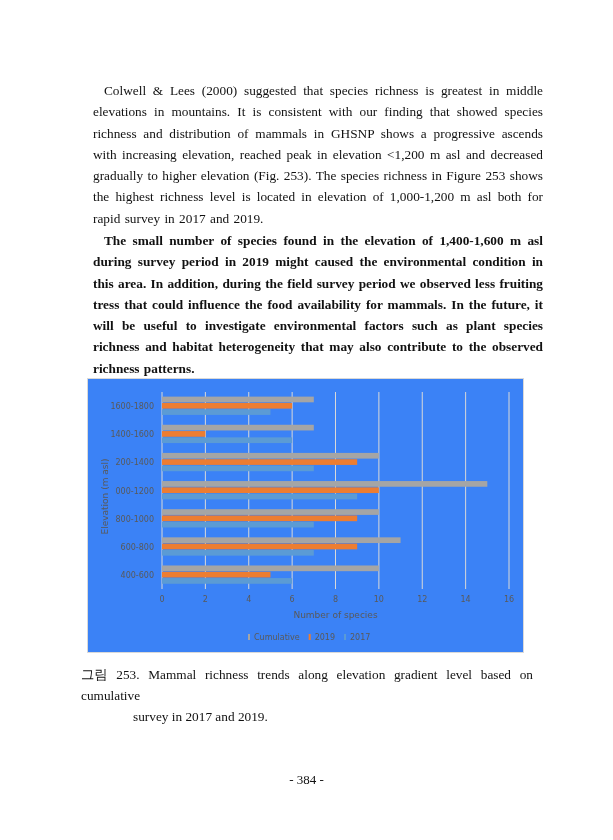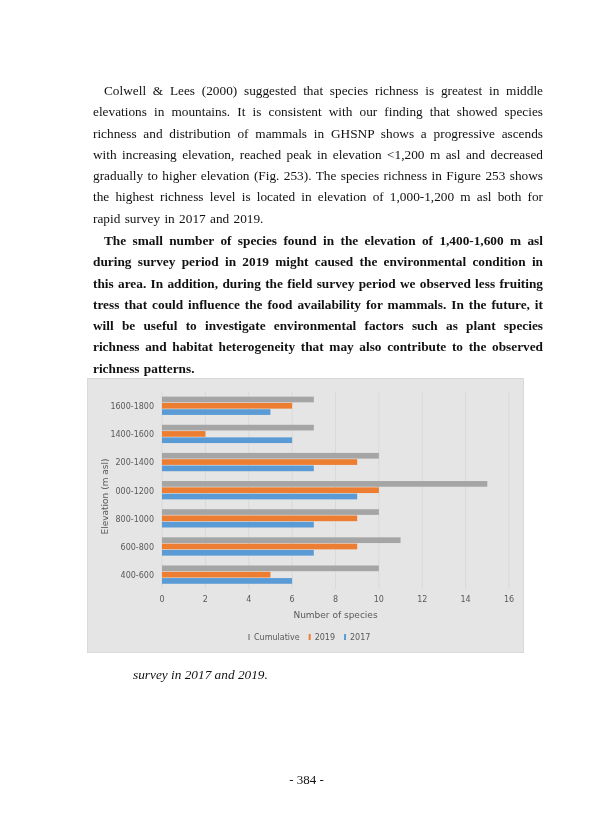--- a/index.html
+++ b/index.html
@@ -8,30 +8,30 @@
   .para {
     position: absolute; left: 81px; width: 450px;
     font-family: "Liberation Serif", serif; font-size: 13.3px; line-height: 21.3px;
     color: #111; text-align: justify; text-align-last: left; margin: 12px;
     text-indent: 11px; word-spacing: 1px;
   }
   #p1 { top: 68px; }
   #p2 { top: 218px; font-weight: bold; }
   .chart-frame {
     position: absolute; left: 87px; top: 378px; width: 437px; height: 275px;
-    border: 1px solid #d9d9d9; box-sizing: border-box; background: #e5e5e5;
+    border: 1px solid #d9d9d9; box-sizing: border-box; background: #3b82f6;
   }
   .chart-frame svg { position: absolute; left: 0; top: 0; }
   .caption {
     position: absolute; left: 81px; top: 664px; width: 452px;
     font-family: "Liberation Serif", serif; font-size: 13.3px; line-height: 21px; color: #111;
     margin: 0;
   }
   .caption .cap-line1 { display: block; text-align: justify; text-align-last: justify; }
-  .caption .cap-line2 { display: block; padding-left: 52px; font-style: italic; }
+  .caption .cap-line2 { display: block; padding-left: 52px; }
   .page-number {
     position: absolute; left: 0; width: 613px; top: 772px; text-align: center;
     font-family: "Liberation Serif", serif; font-size: 13px; color: #111;
   }
   .tick-label { font-family: "DejaVu Sans", sans-serif; font-size: 8px; fill: #595959; }
   .axis-title { font-family: "DejaVu Sans", sans-serif; font-size: 9px; fill: #595959; }
   .legend-text { font-family: "DejaVu Sans", sans-serif; font-size: 8px; fill: #595959; }
 </style>
 </head>
 <body>
@@ -103,17 +103,18 @@
           <text x="166" y="261" class="legend-text">Cumulative</text>
           <rect x="220.671875" y="255" width="2" height="6" fill="#ED7D31"></rect>
           <text x="226.671875" y="261" class="legend-text">2019</text>
           <rect x="256.03125" y="255" width="2" height="6" fill="#5B9BD5"></rect>
           <text x="262.03125" y="261" class="legend-text">2017</text>
         </g>
     </svg>
   </div>
 
   <p class="caption">
+    <span class="cap-line1">그림 253. Mammal richness trends along elevation gradient level based on cumulative</span>
     <span class="cap-line2">survey in 2017 and 2019.</span>
   </p>
 
   <div class="page-number">- 384 -</div>
 </div>
 
 </body></html>

